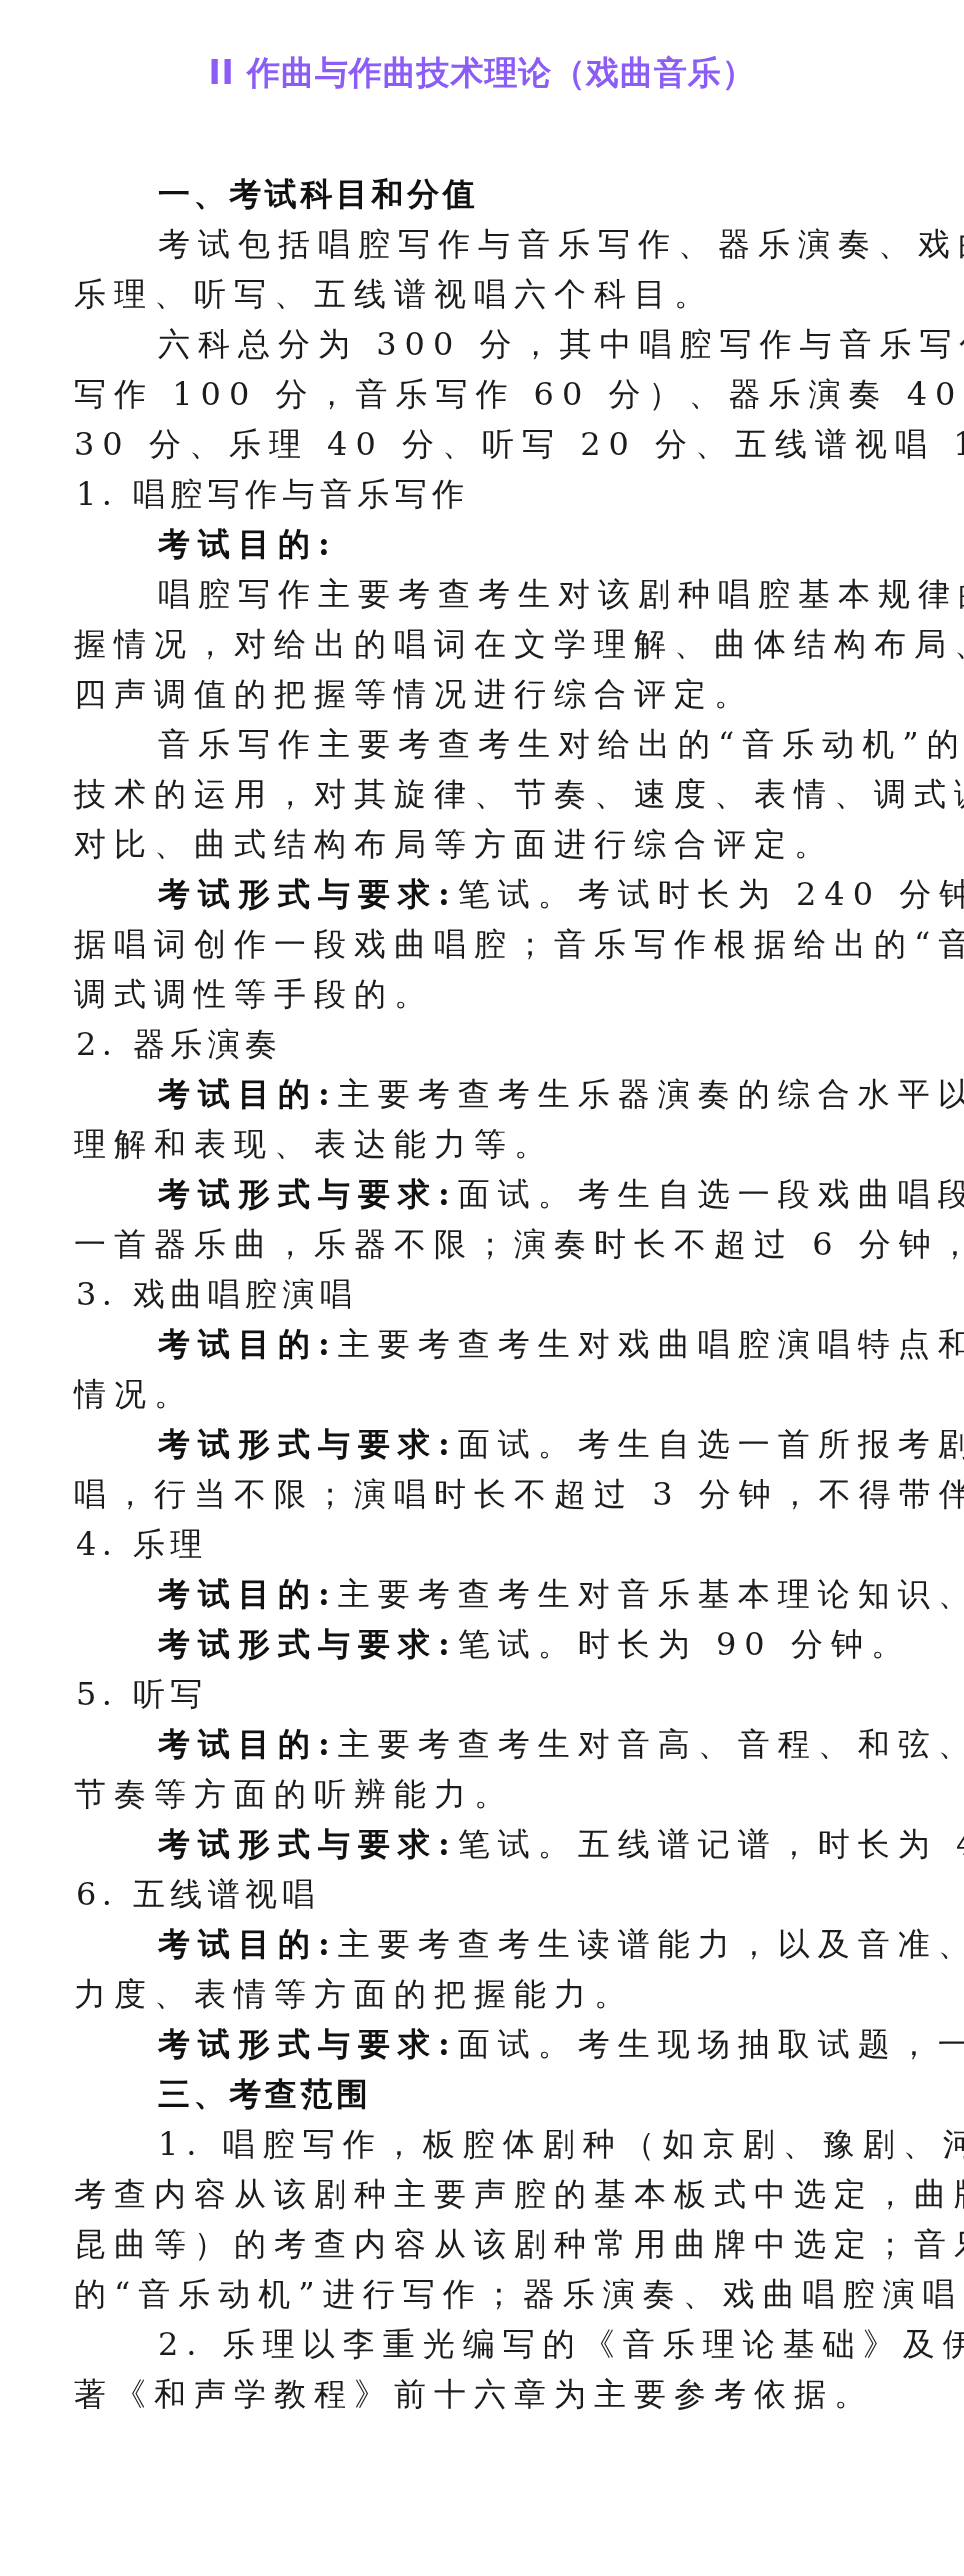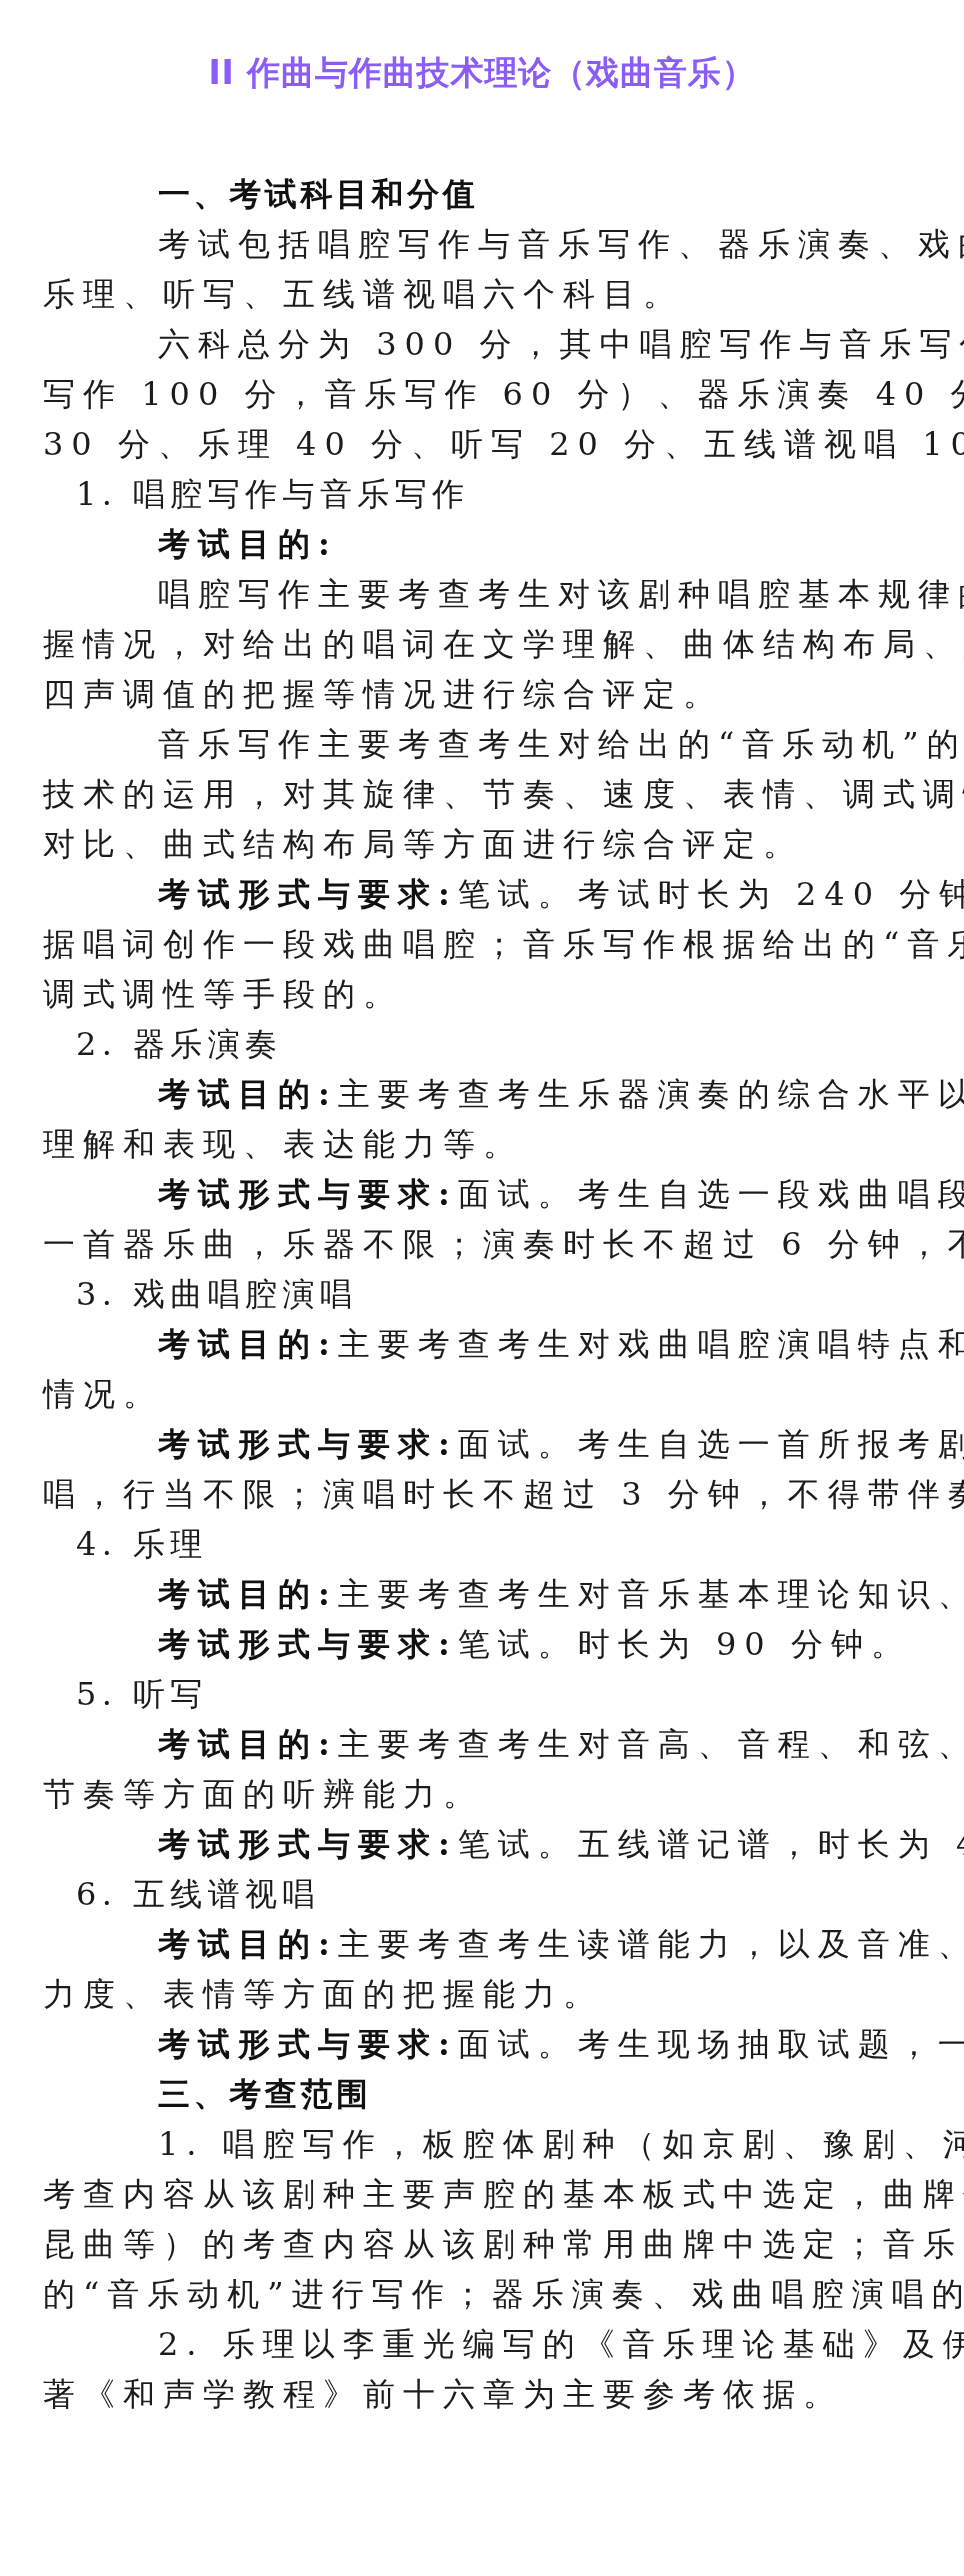--- a/index.html
+++ b/index.html
@@ -13,21 +13,21 @@
     position: absolute; left: 0; width: 964px; top: 46px; height: 54px;
     text-align: center; font-size: 33px; line-height: 54px;
     font-family: "DejaVu Sans", "Liberation Sans", sans-serif; font-weight: bold;
     letter-spacing: 0.9px; color: #8b5cf6;
   }
   .body { position: absolute; left: 0; top: 152px; width: 908px; margin-top: 17px; }
   .line {
     height: 50px; line-height: 50px; font-size: 32px;
     white-space: nowrap; letter-spacing: 8px; color: #1c1c1c;
   }
-  .line.wrap { padding-left: 43px; }
+  .line.wrap { padding-left: 74px; }
   .line.indent { padding-left: 158px; }
   .line.h1 {
     padding-left: 158px; font-family: "DejaVu Sans", "Liberation Sans", sans-serif;
     font-weight: bold; letter-spacing: 3.6px; color: #111;
   }
   .line.h2 { padding-left: 76px; letter-spacing: 5.4px; }
   .b { font-weight: bold; color: #111; }
 </style>
 </head>
 <body>

